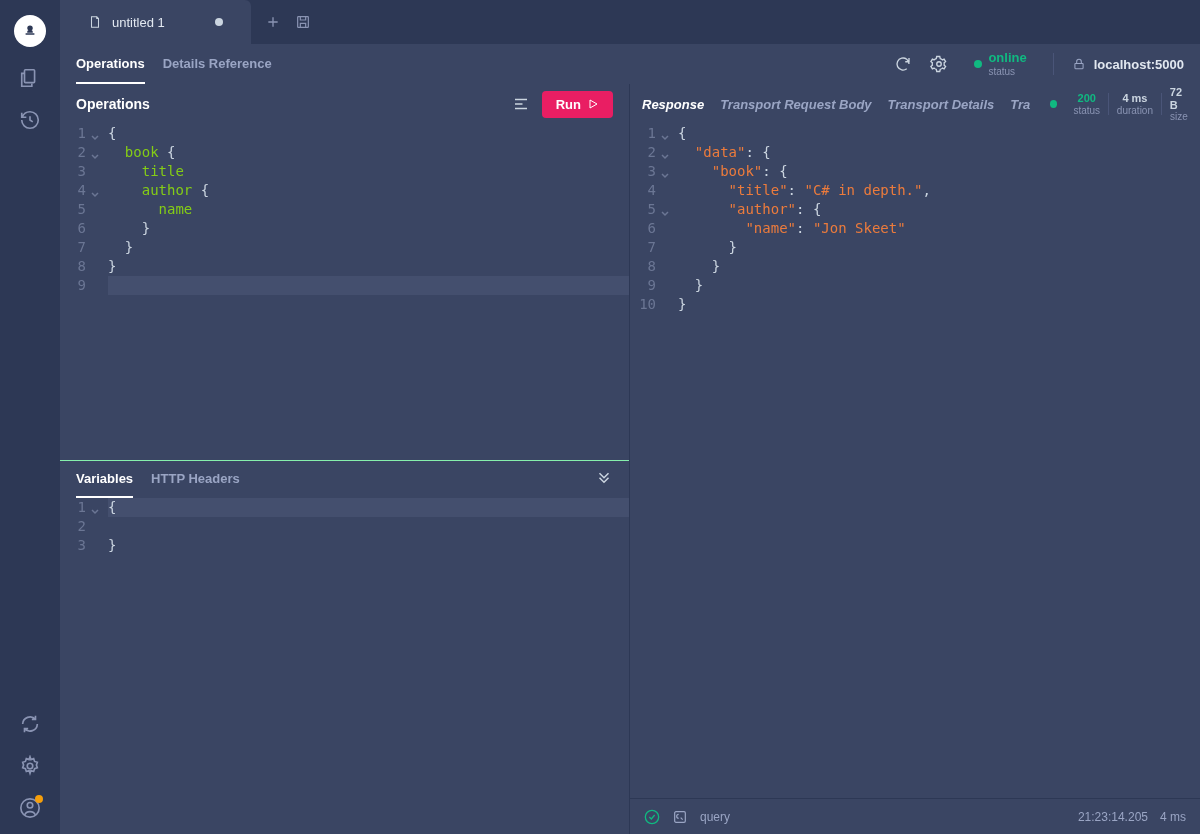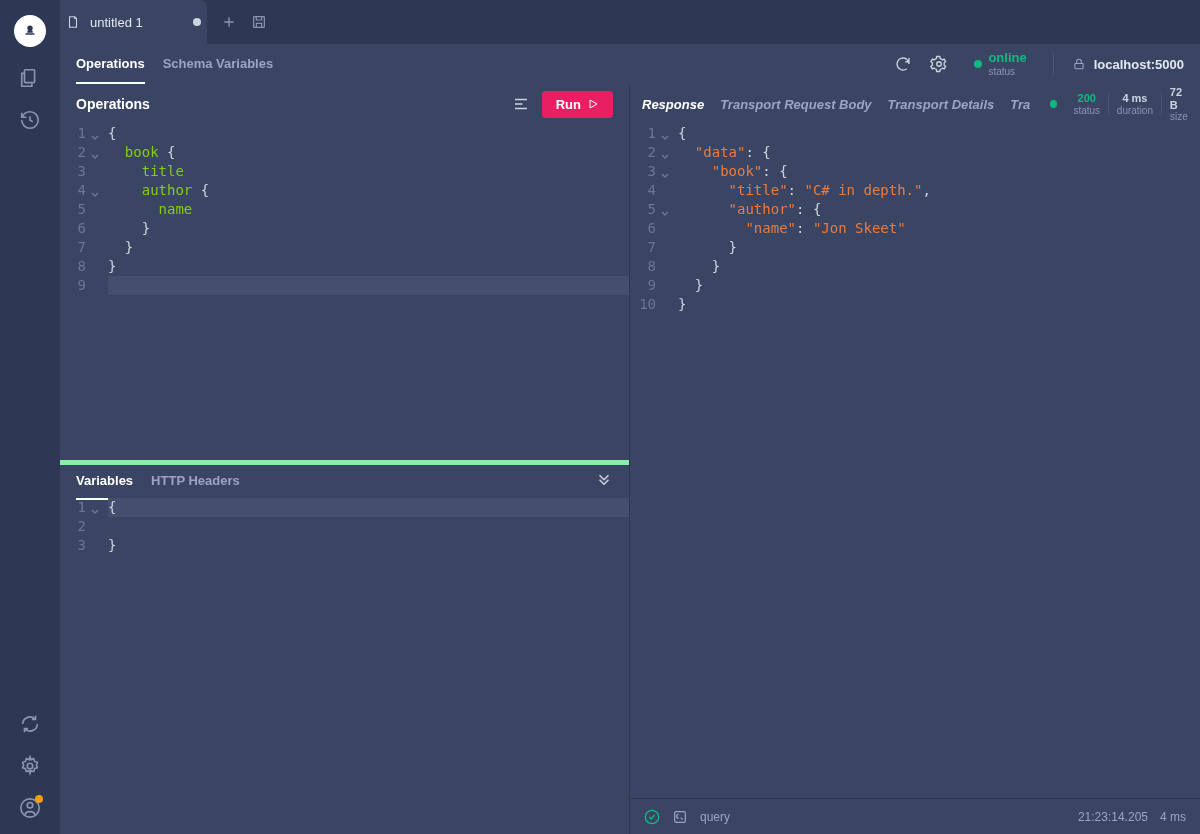--- a/index.html
+++ b/index.html
@@ -30,21 +30,21 @@
 }
 .logo-circle svg { width: 22px; height: 22px; }
 .rail-icon { width: 22px; height: 22px; color: #8a94b3; cursor:pointer; position:relative;}
 .rail-icon svg { width: 100%; height: 100%; }
 .notif-dot { position:absolute; top:-2px; right:-2px; width:8px; height:8px; background:#f59e0b; border-radius:50%;}
 .main { flex:1; display:flex; flex-direction:column; }
 .tabstrip {
   height: 44px; display:flex; align-items:stretch; background:#2d3855;
 }
 .tab {
-  display:flex; align-items:center; gap:10px; padding:0 6px;
+  display:flex; align-items:center; gap:10px; padding:0 28px;
   background:#3a4563; color:#e2e8f0; font-size:13px; cursor:pointer;
   border-top-right-radius: 6px;
 }
 .tab .doc-icon { width:14px; height:14px; }
 .tab .mod-dot { width:8px; height:8px; background:#cbd5e0; border-radius:50%; margin-left:40px;}
 .tabstrip-actions { display:flex; align-items:center; gap:14px; padding:0 14px; color:#8a94b3;}
 .tabstrip-actions svg { width:16px; height:16px; cursor:pointer;}
 .toolbar {
   height: 40px; display:flex; align-items:center; background:#3a4563;
   padding: 0 16px; gap: 18px;
@@ -82,21 +82,21 @@
 .fold { width:10px; height:10px; color:#6b7694;}
 .code { flex:1; position:relative;}
 .code-line { height:19px; white-space:pre; }
 .cur-line { background:#444f6e;}
 .tok-brace { color:#cbd5e0;}
 .tok-field { color:#84cc16;}
 .tok-key { color:#ec7b3c;}
 .tok-str { color:#ec7b3c;}
 .tok-punc { color:#cbd5e0;}
 .bottom-tabs {
-  border-top:5px solid #86efac;
+  border-top:1px solid #86efac;
   display:flex; align-items:center; padding:0 16px; height:38px; gap:18px;
 }
 .bottom-tab { color:#9aa5c4; font-weight:600; font-size:13px; cursor:pointer; padding:10px 0;}
 .bottom-tab.active { color:#fff; border-bottom:2px solid #fff;}
 .bottom-tabs .spacer{flex:1;}
 .resp-tabs { height:40px; display:flex; align-items:center; padding:0 12px; gap:16px; overflow:hidden;}
 .resp-tab { color:#fff; font-weight:600; font-size:13px; white-space:nowrap; cursor:pointer;font-style:italic;}
 .resp-tab.dim { color:#9aa5c4;}
 .resp-meta { display:flex; align-items:center; gap:8px; margin-left:auto;}
 .resp-stat { display:flex; flex-direction:column; align-items:center; line-height:1.1;}
@@ -177,21 +177,21 @@
       <svg viewBox="0 0 24 24" fill="none" stroke="currentColor" stroke-width="1.8">
           <rect x="4" y="4" width="16" height="16" rx="1"></rect>
           <path d="M8 4v5h8V4M8 20v-6h8v6"></path>
         </svg>
     </div>
   </div>
 
   <div class="toolbar">
     <div id="toolbar-tabs" style="display: flex; gap: 18px;">
         <div class="toolbar-tab active">Operations</div>
-        <div class="toolbar-tab">Schema Variables</div>
+        <div class="toolbar-tab">Details Reference</div>
       </div>
     <div class="toolbar-spacer"></div>
     <div class="icon-btn">
       <svg viewBox="0 0 24 24" fill="none" stroke="currentColor" stroke-width="1.8">
           <path d="M20 12a8 8 0 10-3 6.3M20 4v5h-5"></path>
         </svg>
     </div>
     <div class="icon-btn">
       <svg viewBox="0 0 24 24" fill="none" stroke="currentColor" stroke-width="1.8">
           <circle cx="12" cy="12" r="3"></circle>

